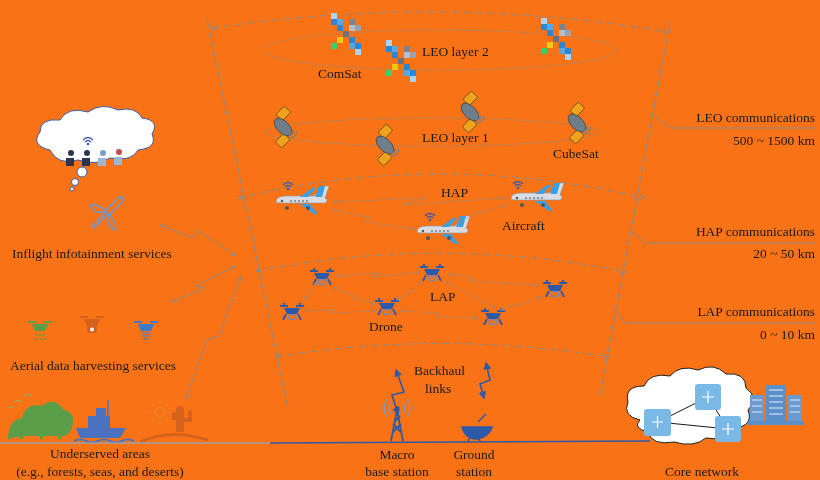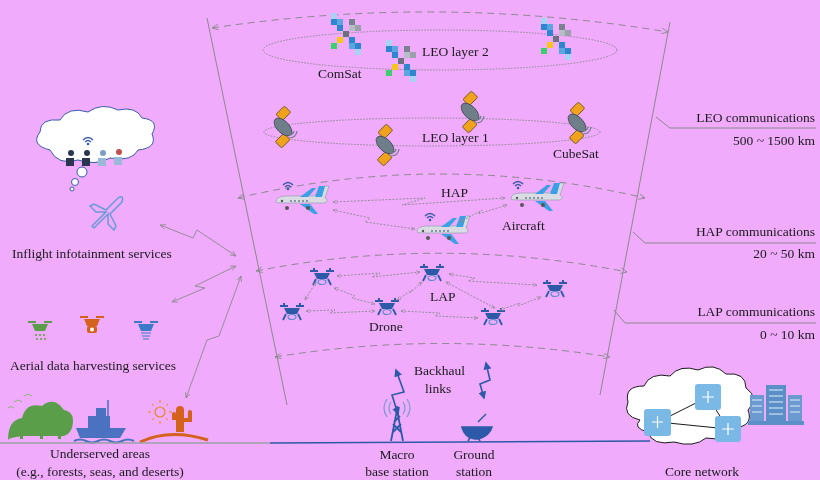--- a/index.html
+++ b/index.html
@@ -1,16 +1,16 @@
 <!DOCTYPE html>
 <html><head>
 <meta charset="utf-8">
 <style>
   html, body { margin: 0; padding: 0; background: #ffffff; }
-  #stage { position: relative; width: 820px; height: 480px; overflow: hidden; background: #f0abfc; }
+  #stage { position: relative; width: 820px; height: 480px; overflow: hidden; background: #f97316; }
   svg#diagram { position: absolute; left: 0; top: 0; width: 820px; height: 480px; }
   .lbl { font-family: "Liberation Serif", "DejaVu Serif", serif; fill: #1a1a1a; }
   .lbl-md { font-size: 13.5px; }
 </style>
 </head>
 <body>
 
 <div id="stage">
 <svg id="diagram" viewBox="0 0 820 480" xmlns="http://www.w3.org/2000/svg">
   <defs>

